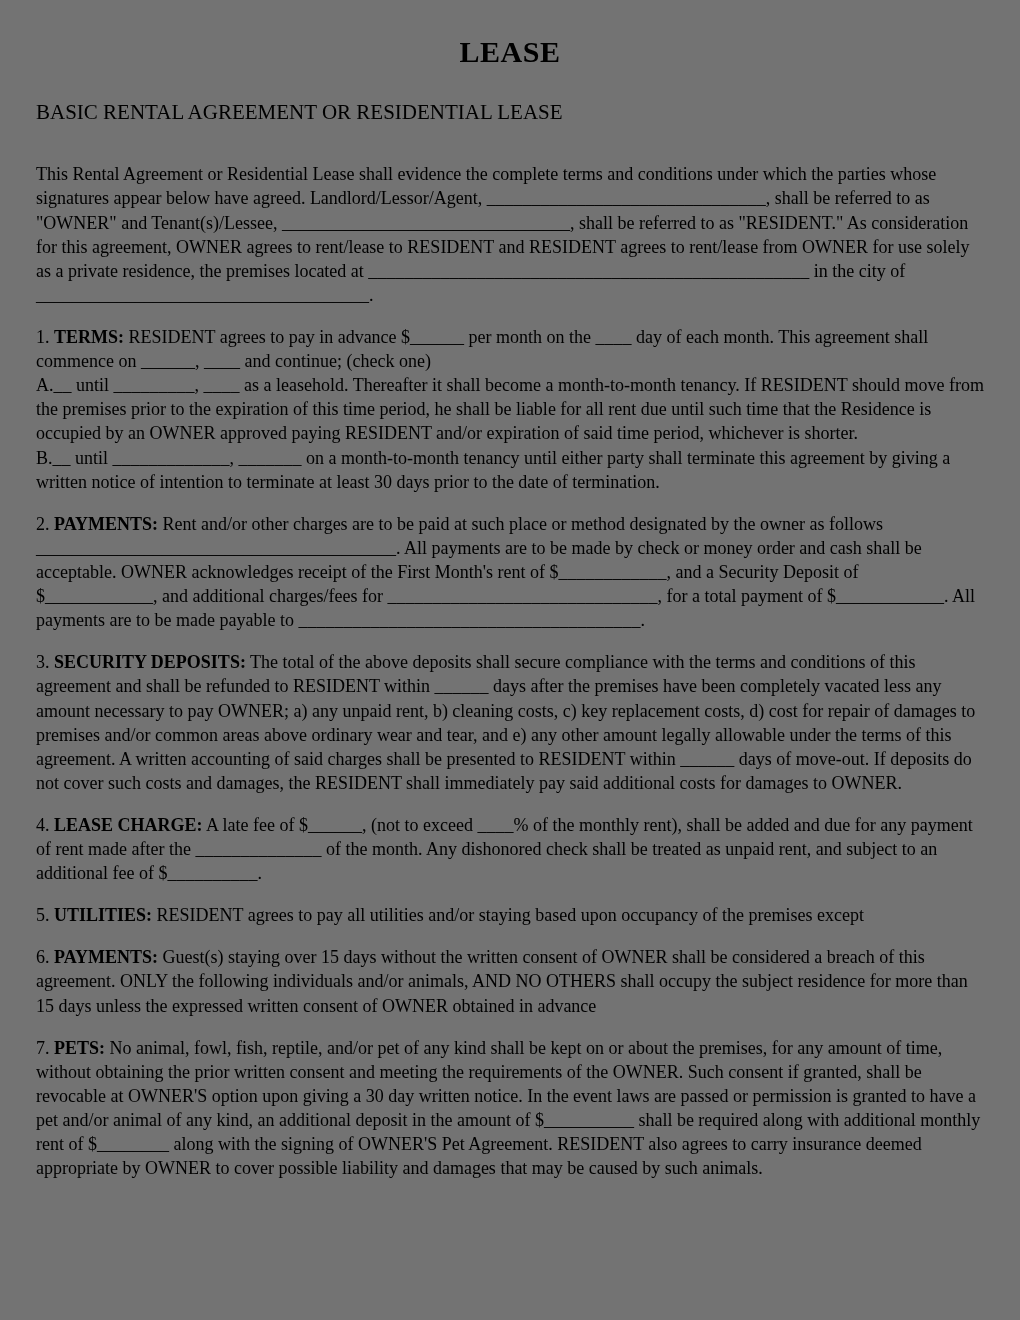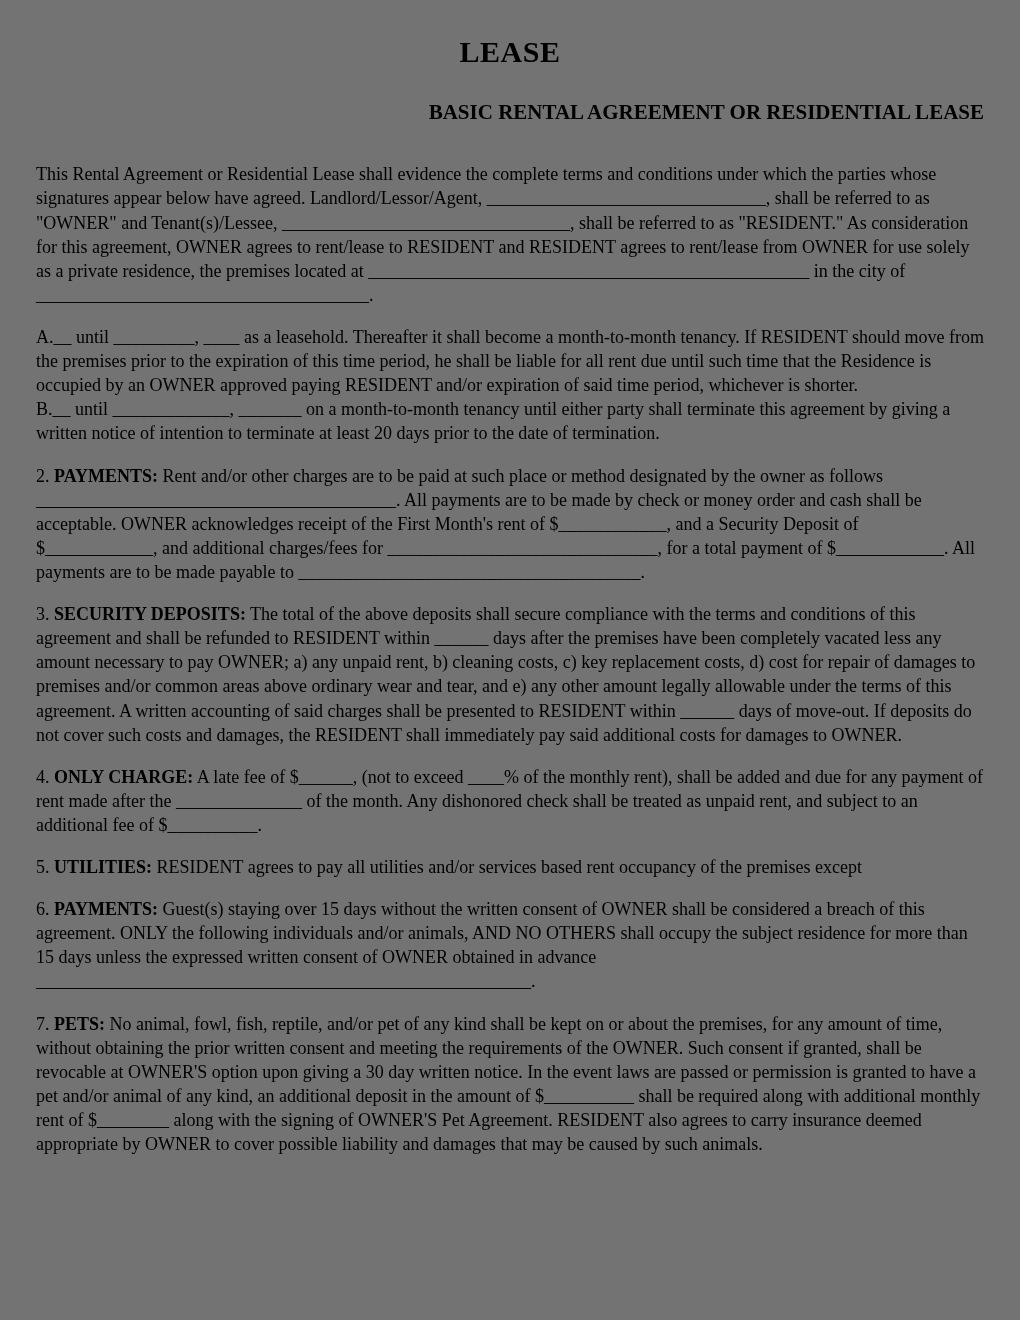--- a/index.html
+++ b/index.html
@@ -20,23 +20,23 @@
   }
   .title {
     margin: 6px 0 0 0;
     text-align: center;
     font-size: 30px;
     font-weight: 700;
     letter-spacing: 0.5px;
   }
   .subtitle {
     margin: 26px 0 0 0;
-    text-align: right;
+    text-align: left;
     font-size: 21px;
-    font-weight: 700;
+    font-weight: 400;
   }
   .para {
     margin: 0;
     overflow-wrap: break-word;
     word-wrap: break-word;
   }
   .intro {
     margin-top: 36px;
   }
   .section {
@@ -51,42 +51,42 @@
 
 <div class="page">
 
   <h1 class="title">LEASE</h1>
 
   <h2 class="subtitle">BASIC RENTAL AGREEMENT OR RESIDENTIAL LEASE</h2>
 
   <p class="para intro">This Rental Agreement or Residential Lease shall evidence the complete terms and conditions under which the parties whose signatures appear below have agreed. Landlord/Lessor/Agent, _______________________________, shall be referred to as "OWNER" and Tenant(s)/Lessee, ________________________________, shall be referred to as "RESIDENT." As consideration for this agreement, OWNER agrees to rent/lease to RESIDENT and RESIDENT agrees to rent/lease from OWNER for use solely as a private residence, the premises located at _________________________________________________ in the city of _____________________________________.</p>
 
   <div class="section">
+    <p class="para"><span>1. </span><strong class="head">TERMS:</strong><span> RESIDENT agrees to pay in advance $______ per month on the ____ day of each month. This agreement shall commence on ______, ____ and continue; (check one)</span></p>
     <p class="para">A.__ until _________, ____ as a leasehold. Thereafter it shall become a month-to-month tenancy. If RESIDENT should move from the premises prior to the expiration of this time period, he shall be liable for all rent due until such time that the Residence is occupied by an OWNER approved paying RESIDENT and/or expiration of said time period, whichever is shorter.</p>
-    <p class="para">B.__ until _____________, _______ on a month-to-month tenancy until either party shall terminate this agreement by giving a written notice of intention to terminate at least 20 days prior to the date of termination.</p>
+    <p class="para">B.__ until _____________, _______ on a month-to-month tenancy until either party shall terminate this agreement by giving a written notice of intention to terminate at least 30 days prior to the date of termination.</p>
   </div>
 
   <div class="section">
     <p class="para"><span>2. </span><strong class="head">PAYMENTS:</strong><span> Rent and/or other charges are to be paid at such place or method designated by the owner as follows ________________________________________. All payments are to be made by check or money order and cash shall be acceptable. OWNER acknowledges receipt of the First Month's rent of $____________, and a Security Deposit of $____________, and additional charges/fees for ______________________________, for a total payment of $____________. All payments are to be made payable to ______________________________________.</span></p>
   </div>
 
   <div class="section">
     <p class="para"><span>3. </span><strong class="head">SECURITY DEPOSITS:</strong><span> The total of the above deposits shall secure compliance with the terms and conditions of this agreement and shall be refunded to RESIDENT within ______ days after the premises have been completely vacated less any amount necessary to pay OWNER; a) any unpaid rent, b) cleaning costs, c) key replacement costs, d) cost for repair of damages to premises and/or common areas above ordinary wear and tear, and e) any other amount legally allowable under the terms of this agreement. A written accounting of said charges shall be presented to RESIDENT within ______ days of move-out. If deposits do not cover such costs and damages, the RESIDENT shall immediately pay said additional costs for damages to OWNER.</span></p>
   </div>
 
   <div class="section">
-    <p class="para"><span>4. </span><strong class="head">ONLY CHARGE:</strong><span> A late fee of $______, (not to exceed ____% of the monthly rent), shall be added and due for any payment of rent made after the ______________ of the month. Any dishonored check shall be treated as unpaid rent, and subject to an additional fee of $__________.</span></p>
+    <p class="para"><span>4. </span><strong class="head">LEASE CHARGE:</strong><span> A late fee of $______, (not to exceed ____% of the monthly rent), shall be added and due for any payment of rent made after the ______________ of the month. Any dishonored check shall be treated as unpaid rent, and subject to an additional fee of $__________.</span></p>
   </div>
 
   <div class="section">
-    <p class="para"><span>5. </span><strong class="head">UTILITIES:</strong><span> RESIDENT agrees to pay all utilities and/or services based rent occupancy of the premises except</span></p>
+    <p class="para"><span>5. </span><strong class="head">UTILITIES:</strong><span> RESIDENT agrees to pay all utilities and/or staying based upon occupancy of the premises except</span></p>
   </div>
 
   <div class="section">
     <p class="para"><span>6. </span><strong class="head">PAYMENTS:</strong><span> Guest(s) staying over 15 days without the written consent of OWNER shall be considered a breach of this agreement. ONLY the following individuals and/or animals, AND NO OTHERS shall occupy the subject residence for more than 15 days unless the expressed written consent of OWNER obtained in advance</span></p>
-    <p class="para">_______________________________________________________.</p>
   </div>
 
   <div class="section">
     <p class="para"><span>7. </span><strong class="head">PETS:</strong><span> No animal, fowl, fish, reptile, and/or pet of any kind shall be kept on or about the premises, for any amount of time, without obtaining the prior written consent and meeting the requirements of the OWNER. Such consent if granted, shall be revocable at OWNER'S option upon giving a 30 day written notice. In the event laws are passed or permission is granted to have a pet and/or animal of any kind, an additional deposit in the amount of $__________ shall be required along with additional monthly rent of $________ along with the signing of OWNER'S Pet Agreement. RESIDENT also agrees to carry insurance deemed appropriate by OWNER to cover possible liability and damages that may be caused by such animals.</span></p>
   </div>
 
 </div>
 
 </body></html>

